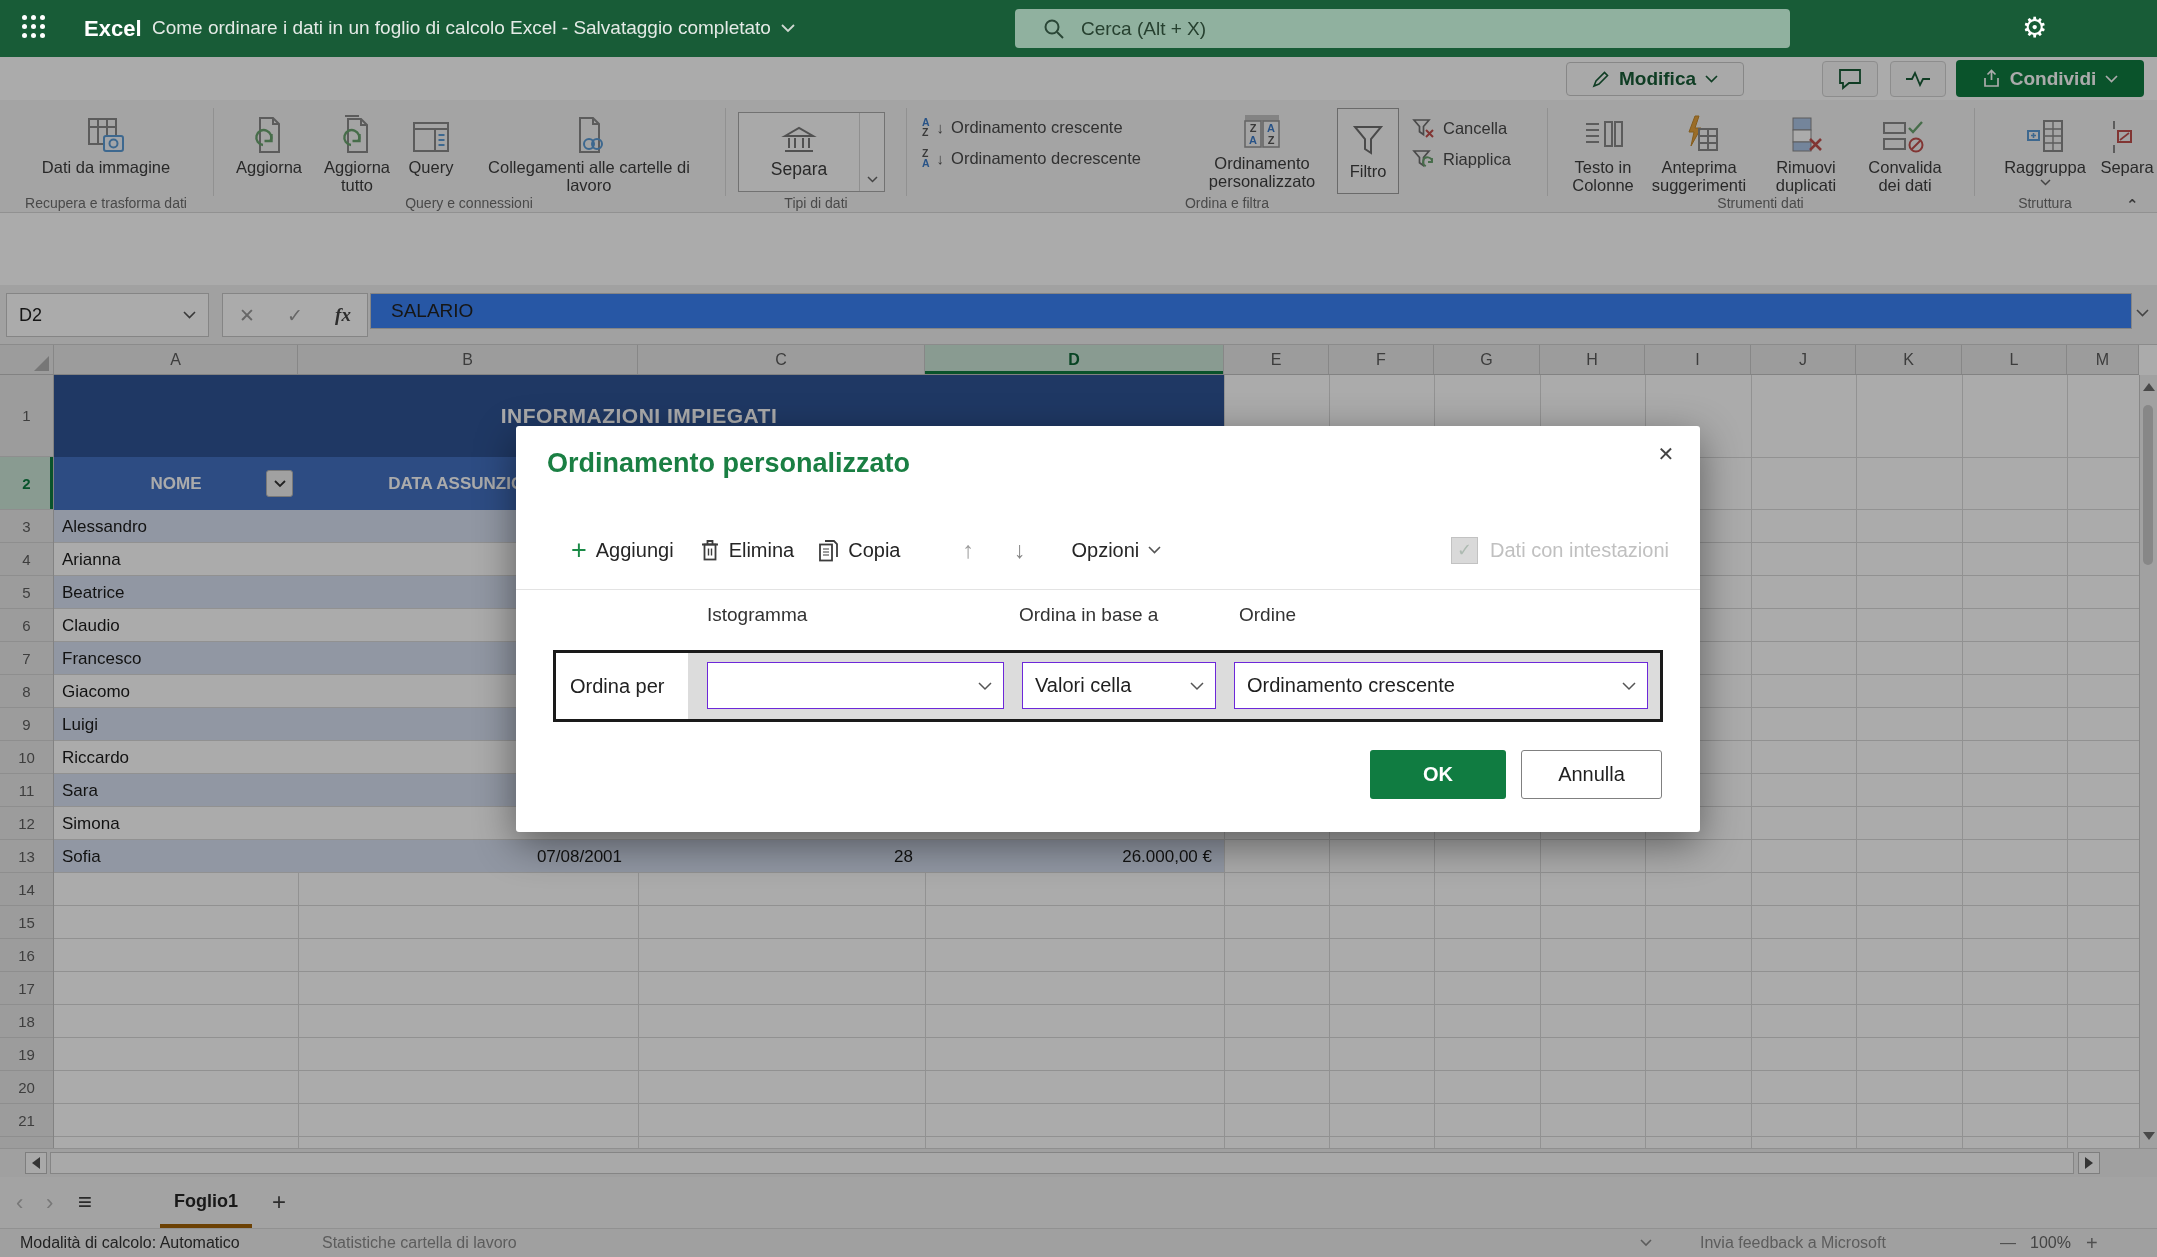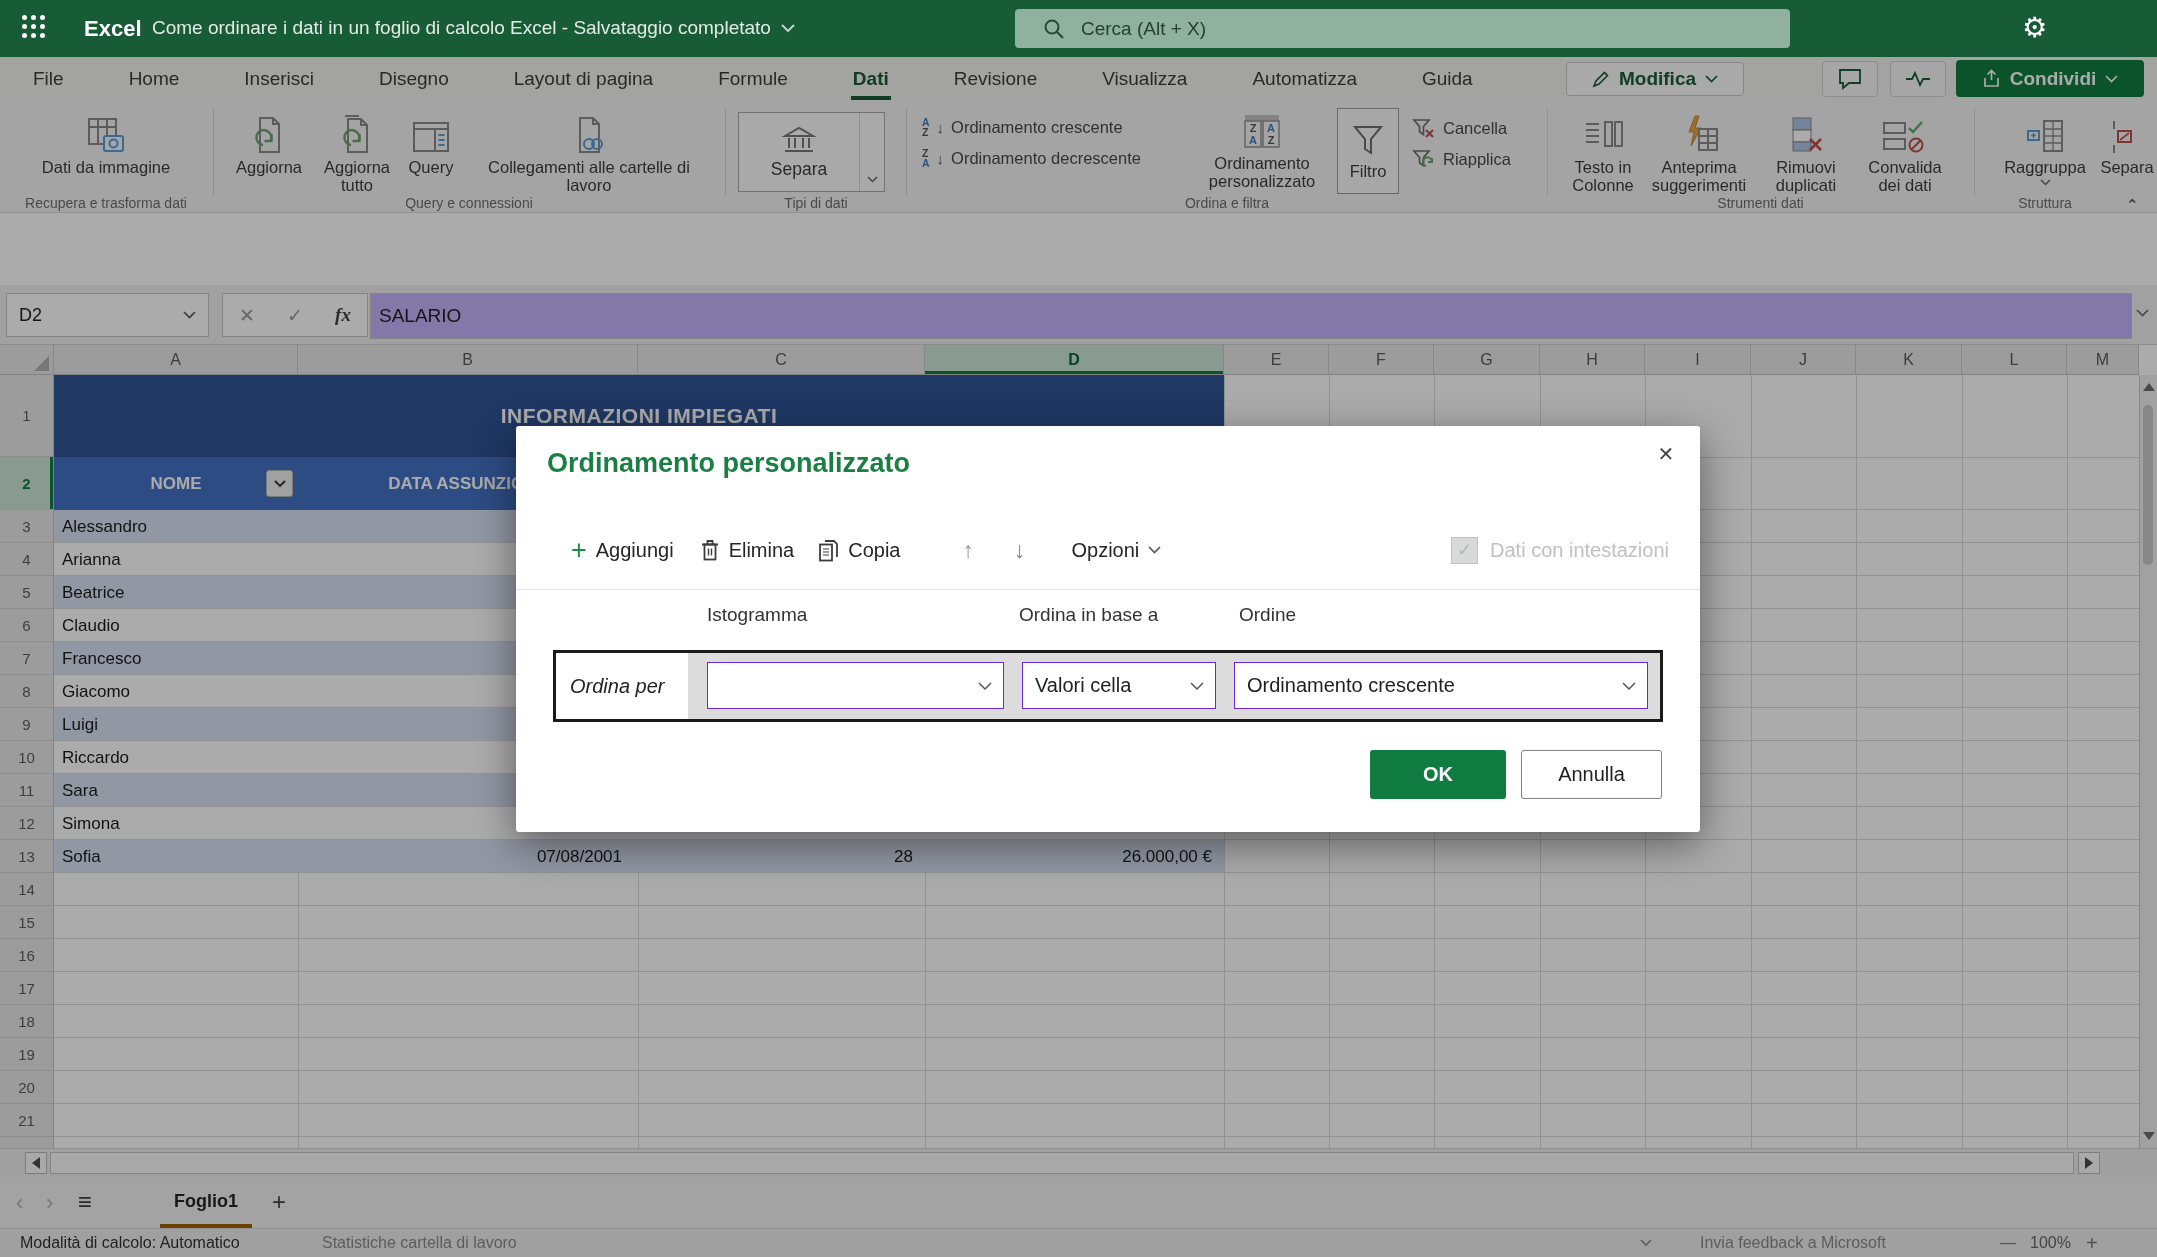--- a/index.html
+++ b/index.html
@@ -43,22 +43,22 @@
   .azico{display:inline-flex;flex-direction:column;font-size:10.5px;line-height:10px;font-weight:700;}
   .azarr{font-size:15px;color:#555;}
   .collapse{position:absolute;left:2126px;top:96px;color:#555;font-size:15px;font-weight:700;}
 
   
   .fbar{left:0;top:285px;width:2157px;height:60px;background:#f1f1f1;border-bottom:1px solid #cfcfcf;box-sizing:border-box;}
   .namebox{position:absolute;left:6px;top:8px;width:203px;height:44px;background:#fff;border:1px solid #c6c6c6;box-sizing:border-box;
            display:flex;align-items:center;font-size:18px;color:#222;padding:0 12px;}
   .fxbox{position:absolute;left:222px;top:8px;width:146px;height:44px;background:#fff;border:1px solid #c6c6c6;box-sizing:border-box;
          display:flex;align-items:center;justify-content:space-around;font-size:19px;color:#9a9a9a;}
-  .ffield{position:absolute;left:370px;top:8px;width:1762px;height:46px;background:#c4b5fd;border:1px solid #c6c6c6;box-sizing:border-box;
-          display:flex;align-items:center;padding-left:8px;font-size:19px;color:#222;}
+  .ffield{position:absolute;left:370px;top:8px;width:1762px;height:36px;background:#3b82f6;border:1px solid #c6c6c6;box-sizing:border-box;
+          display:flex;align-items:center;padding-left:20px;font-size:19px;color:#222;}
   .fchev{position:absolute;left:2136px;top:24px;color:#666;}
 
   
   .colhdr{left:0;top:345px;width:2139px;height:30px;background:#e9e9e9;border-bottom:1px solid #c2c2c2;box-sizing:border-box;}
   .chc{position:absolute;top:0;height:29px;line-height:29px;text-align:center;font-size:16px;color:#5b5b5b;border-right:1px solid #c9c9c9;box-sizing:border-box;}
   .chc.sel{background:#cde8d9;color:#0c6635;font-weight:700;box-shadow:inset 0 -3px 0 #107c41;}
   .corner{position:absolute;left:0;top:0;width:54px;height:29px;border-right:1px solid #c9c9c9;box-sizing:border-box;}
   .corner::after{content:"";position:absolute;right:4px;bottom:3px;width:0;height:0;border-left:15px solid transparent;border-bottom:15px solid #b2b2b2;}
   .rowhdr{left:0;top:375px;width:54px;height:773px;background:#e9e9e9;border-right:1px solid #c2c2c2;box-sizing:border-box;}
   .rh{width:53px;text-align:center;font-size:15px;color:#5d5d5d;border-bottom:1px solid #d4d4d4;box-sizing:border-box;}
@@ -115,21 +115,21 @@
   .titem{display:flex;align-items:center;gap:9px;white-space:nowrap;}
   .plus{color:#1a8a46;font-size:27px;font-weight:400;line-height:20px;}
   .arrow{font-size:23px;}
   .chkgrp{margin-left:auto;display:flex;align-items:center;gap:12px;}
   .chk{width:27px;height:27px;background:#d9d9d9;border:1px solid #c2c2c2;display:flex;align-items:center;justify-content:center;color:#adbab1;font-size:18px;box-sizing:border-box;}
   .chklbl{color:#c0c0c0;font-size:20px;}
   .dsep{position:absolute;left:0;top:163px;width:1184px;height:1px;background:#e3e3e3;}
   .dcol{position:absolute;top:178px;font-size:19px;color:#333;}
   .srow{position:absolute;left:37px;top:224px;width:1110px;height:72px;border:3px solid #1a1a1a;background:#fff;box-sizing:border-box;}
   .sgray{position:absolute;left:132px;top:0;right:0;bottom:0;background:#dcdcdc;}
-  .slabel{position:absolute;left:14px;top:0;height:66px;line-height:66px;font-size:20px;color:#222;font-style:italic;}
+  .slabel{position:absolute;left:14px;top:0;height:66px;line-height:66px;font-size:20px;color:#222;}
   .dd{position:absolute;top:9px;height:47px;background:#fff;border:1px solid #6d28d9;font-size:20px;color:#1f1f1f;line-height:45px;padding-left:12px;box-sizing:border-box;}
   .dd .dchev{position:absolute;right:11px;top:19px;color:#555;}
   .okbtn{position:absolute;left:854px;top:324px;width:136px;height:49px;background:#107c41;border-radius:3px;color:#fff;font-size:20px;font-weight:700;display:flex;align-items:center;justify-content:center;}
   .cancelbtn{position:absolute;left:1005px;top:324px;width:141px;height:49px;background:#fff;border:1px solid #808080;border-radius:3px;color:#1f1f1f;font-size:20px;display:flex;align-items:center;justify-content:center;box-sizing:border-box;}
   .fxi{font-style:italic;font-family:"Liberation Serif","DejaVu Serif",serif;color:#444;font-weight:700;}
 </style>
 </head>
 <body>
 
 <div class="stage">
@@ -160,33 +160,20 @@
           <svg width="22" height="22">
             <circle cx="9" cy="9" r="6.5" fill="none" stroke="#2a4636" stroke-width="2"></circle>
             <path d="M14 14l6 6" stroke="#2a4636" stroke-width="2"></path>
           </svg>
         </span>
       <span>Cerca (Alt + X)</span>
     </div>
     <div class="abs gear">⚙</div>
   </div>
 
-  <div class="abs tabrow">
-    <span class="mtab">File</span>
-    <span class="mtab">Home</span>
-    <span class="mtab">Inserisci</span>
-    <span class="mtab">Disegno</span>
-    <span class="mtab">Layout di pagina</span>
-    <span class="mtab">Formule</span>
-    <span class="mtab active">Dati</span>
-    <span class="mtab">Revisione</span>
-    <span class="mtab">Visualizza</span>
-    <span class="mtab">Automatizza</span>
-    <span class="mtab">Guida</span>
-  </div>
   <div class="abs modifica">
     <span>
         <svg width="18" height="18">
           <path d="M2 16l2-5 8.5-8.5 3 3L7 14z" fill="none" stroke="#185c37" stroke-width="1.6"></path>
         </svg>
       </span>
     <span>Modifica</span>
     <span>
         <svg width="13" height="8">
           <path d="M1 1l5.5 5.5L12 1" fill="none" stroke="currentColor" stroke-width="1.7"></path>

